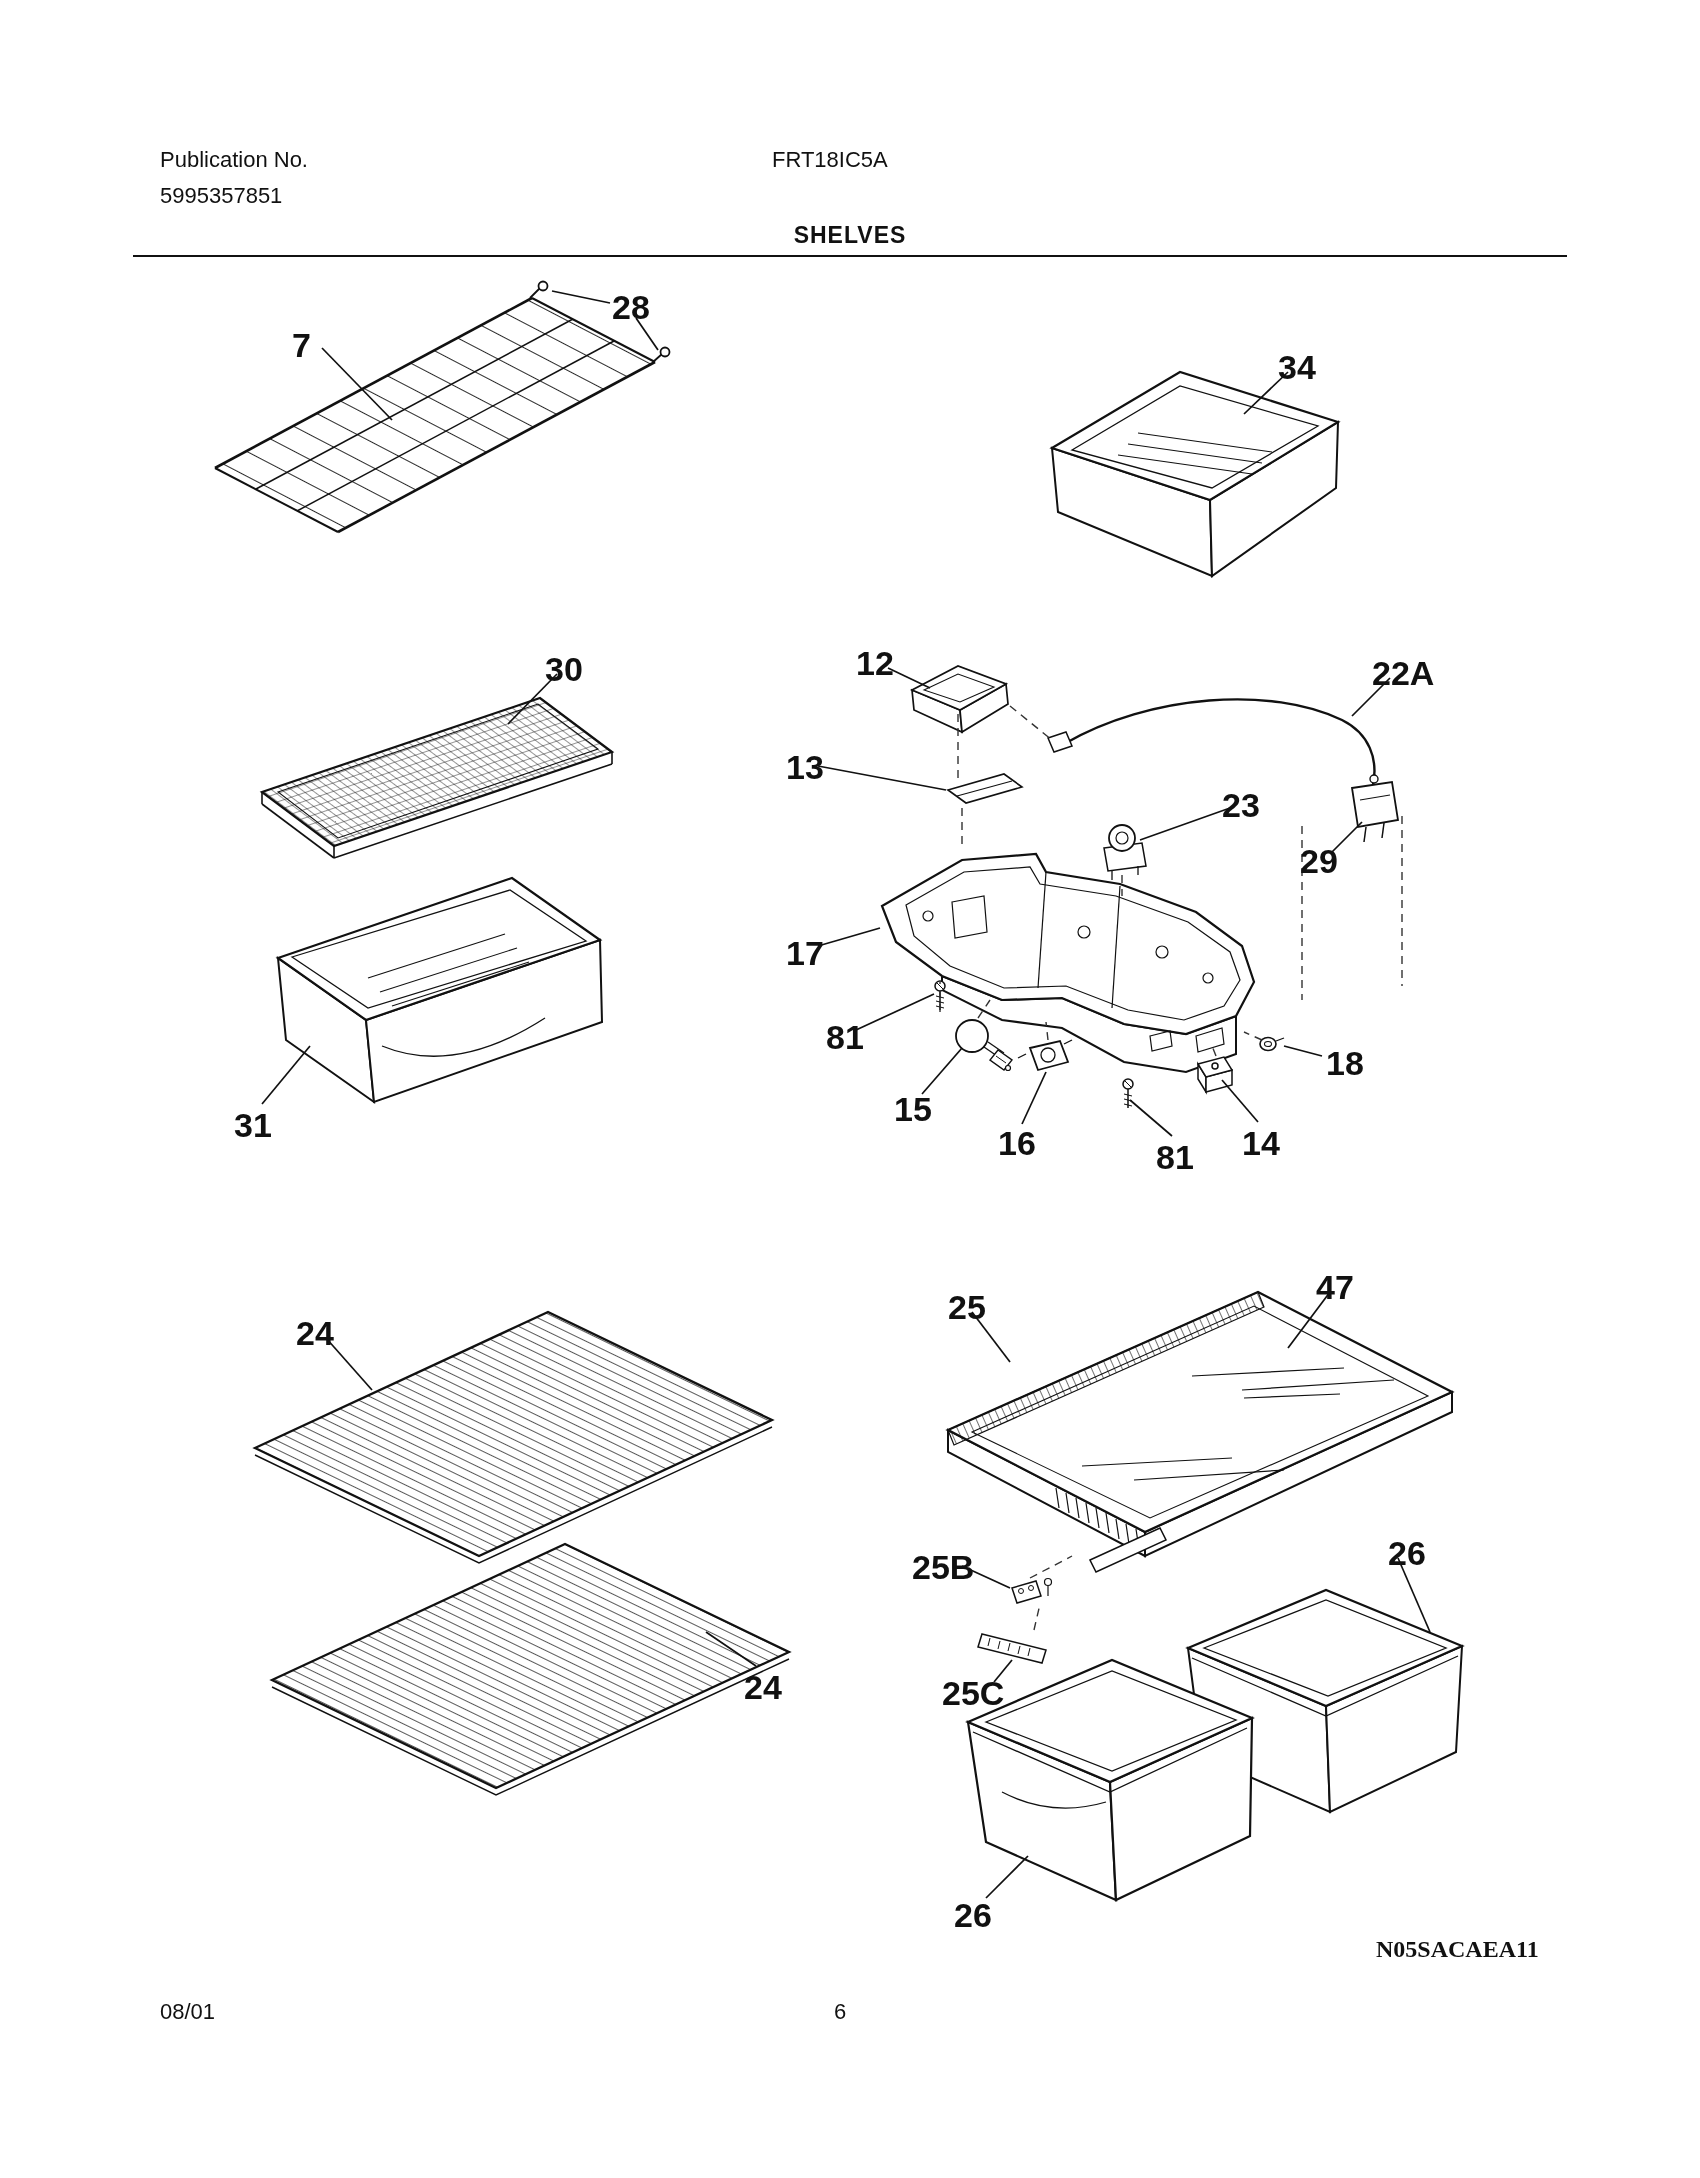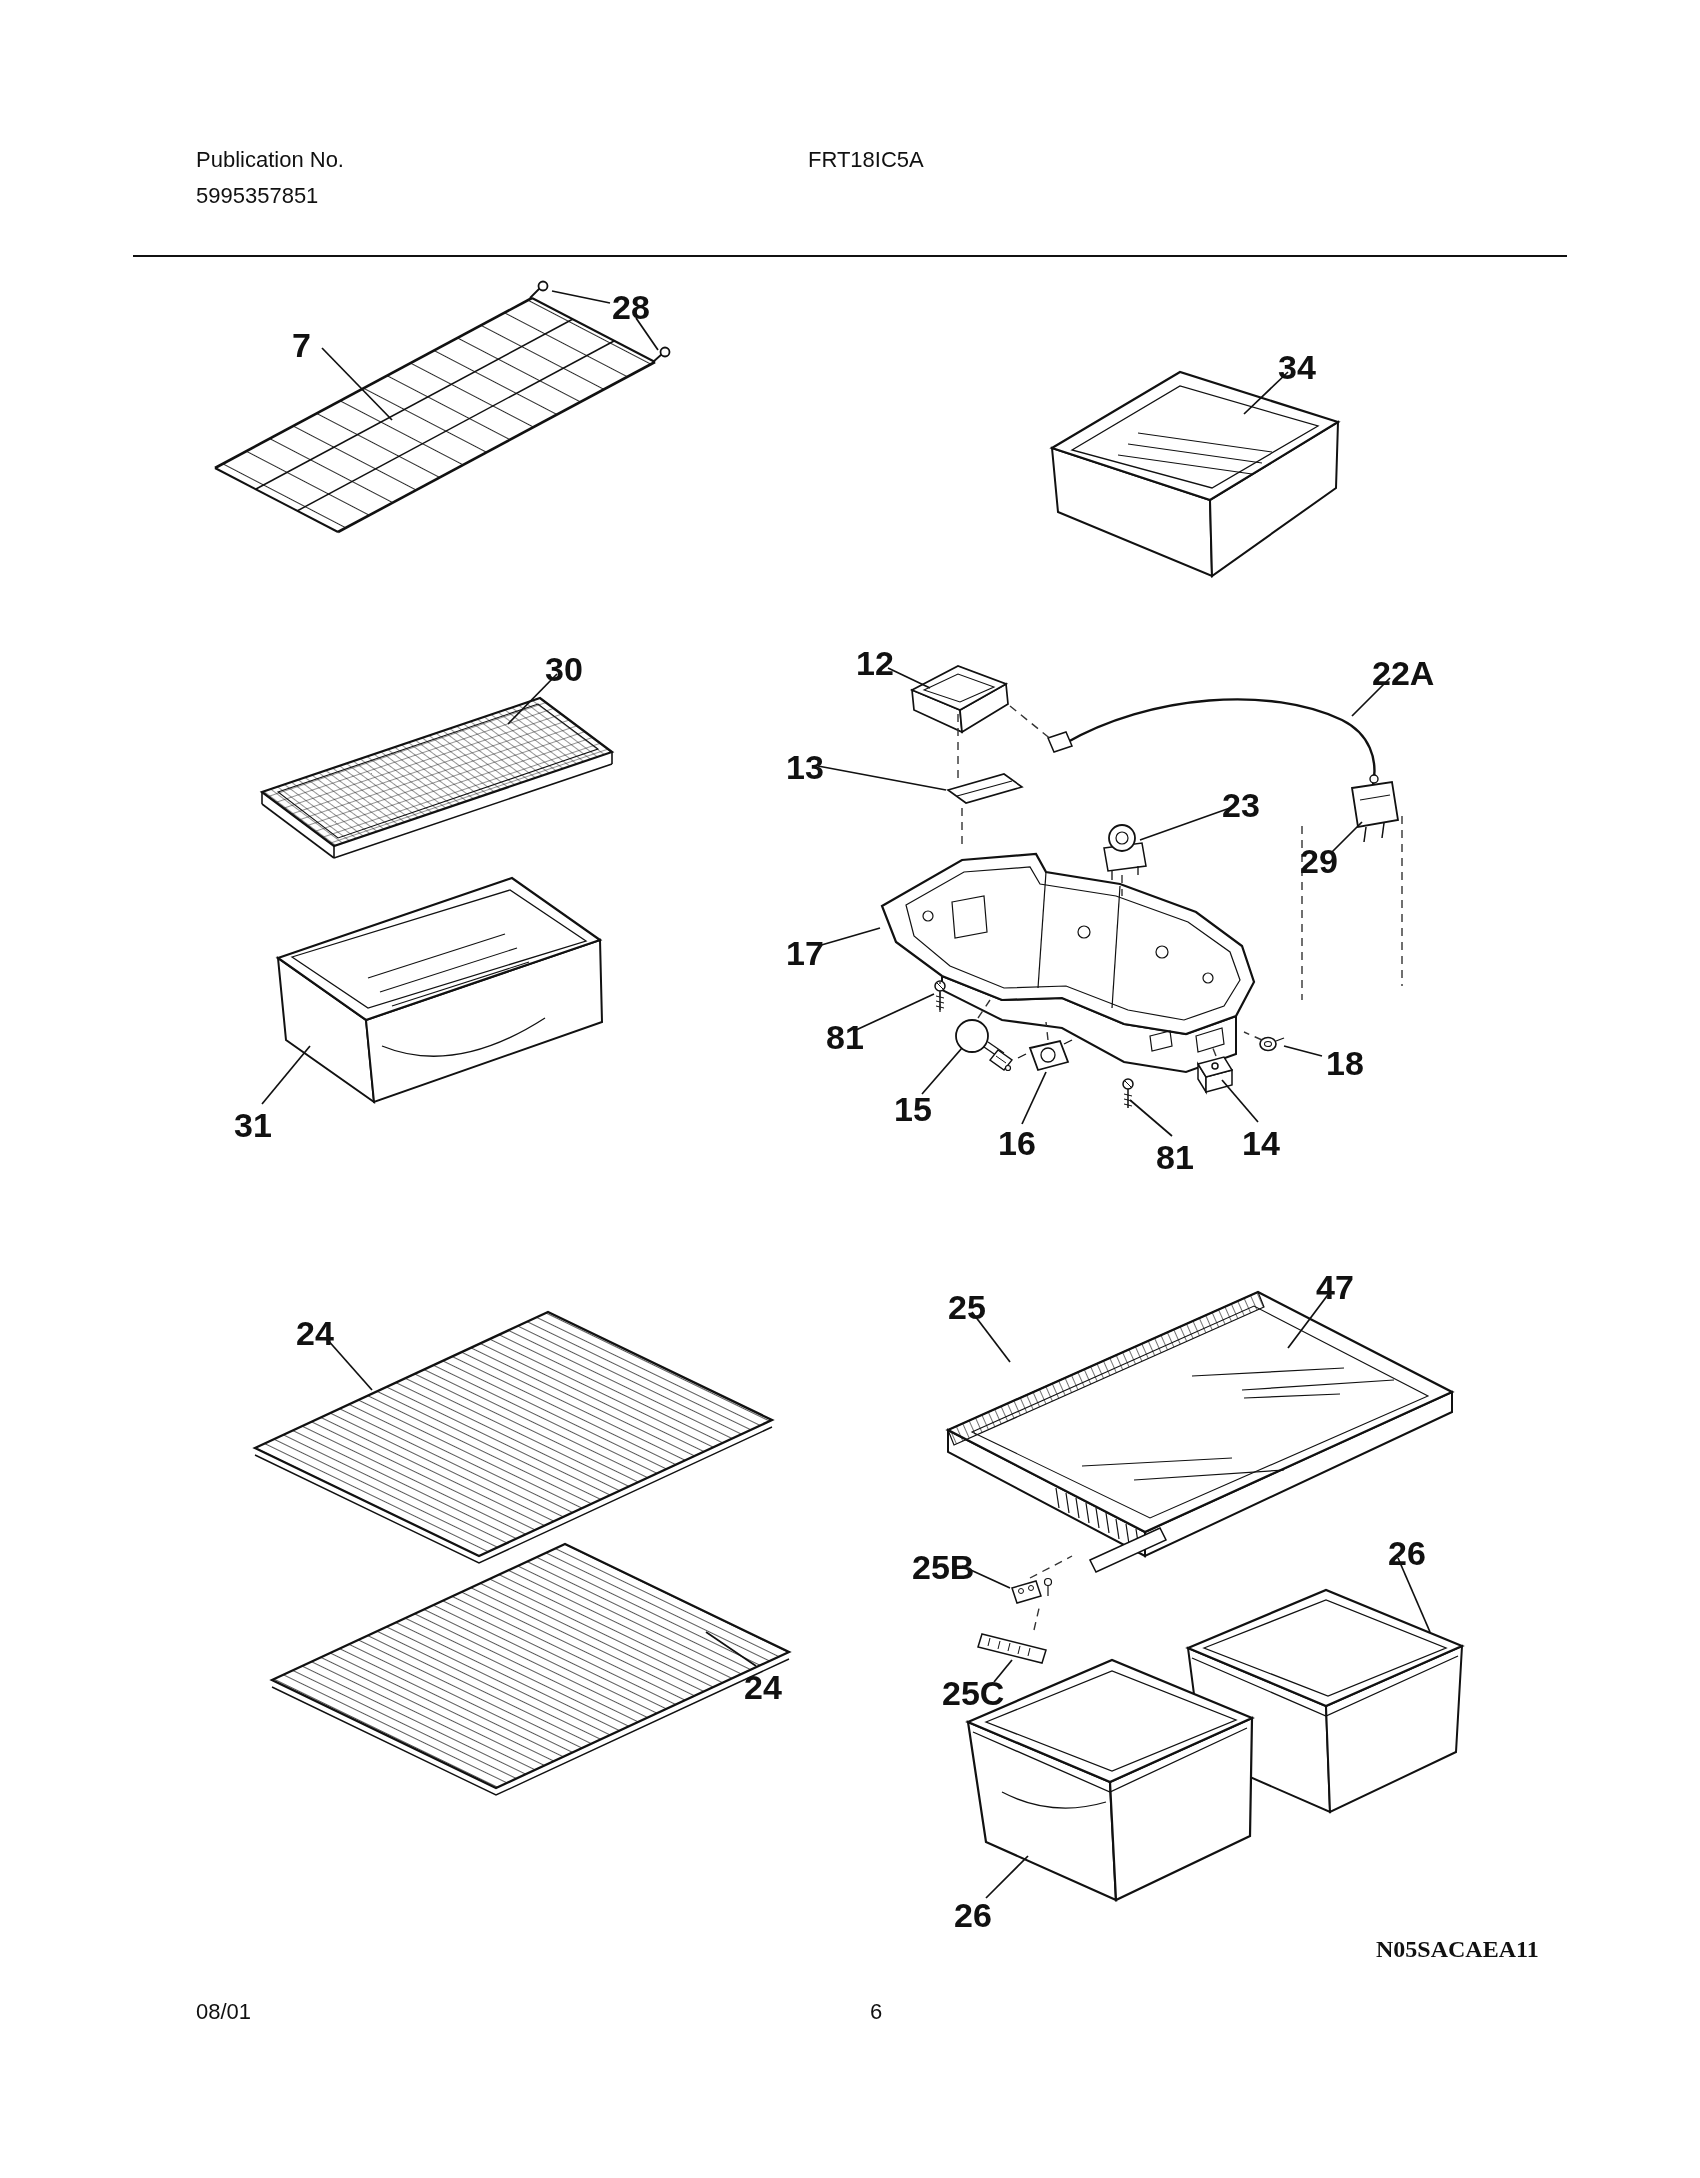--- a/index.html
+++ b/index.html
@@ -1,18 +1,18 @@
 <!DOCTYPE html>
 <html><head>
 <meta charset="utf-8">
 <style>
   html,body{margin:0;padding:0;background:#ffffff;}
   .page{position:relative;width:1700px;height:2178px;background:#ffffff;margin:0 auto;
         font-family:"Liberation Sans",sans-serif;color:#111;overflow:hidden;}
-  .txt{position:absolute;font-size:22px;line-height:1.25;margin-left:36px;}
+  .txt{position:absolute;font-size:22px;line-height:1.25;}
   .title{position:absolute;left:0;top:222px;width:100%;text-align:center;
          font-weight:bold;font-size:23px;letter-spacing:1px;}
   .rule{position:absolute;left:133px;top:255px;width:1434px;height:0;border-top:2.4px solid #111;}
   .callout{position:absolute;font-weight:bold;font-size:34px;}
   .code{position:absolute;font-weight:bold;font-size:24px;font-family:Liberation Serif, serif;}
   svg.art{position:absolute;left:0;top:0;}
 </style>
 </head>
 <body>
 
@@ -294,20 +294,21 @@
       <line x1="1398" y1="1558" x2="1430" y2="1632"></line>
       <line x1="994" y1="1682" x2="1012" y2="1660"></line>
       <line x1="756" y1="1666" x2="706" y2="1632"></line>
       <line x1="986" y1="1898" x2="1028" y2="1856"></line>
     </g>
   </svg>
 
   <div class="txt" style="left:160px;top:146px">Publication No.</div>
   <div class="txt" style="left:160px;top:182px">5995357851</div>
   <div class="txt" style="left:772px;top:146px">FRT18IC5A</div>
+  <div class="title">SHELVES</div>
   <div class="rule"></div>
 
   <span class="callout" style="left:612px;top:288px">28</span>
   <span class="callout" style="left:292px;top:326px">7</span>
   <span class="callout" style="left:1278px;top:348px">34</span>
   <span class="callout" style="left:545px;top:650px">30</span>
   <span class="callout" style="left:856px;top:644px">12</span>
   <span class="callout" style="left:1372px;top:654px">22A</span>
   <span class="callout" style="left:786px;top:748px">13</span>
   <span class="callout" style="left:1222px;top:786px">23</span>

